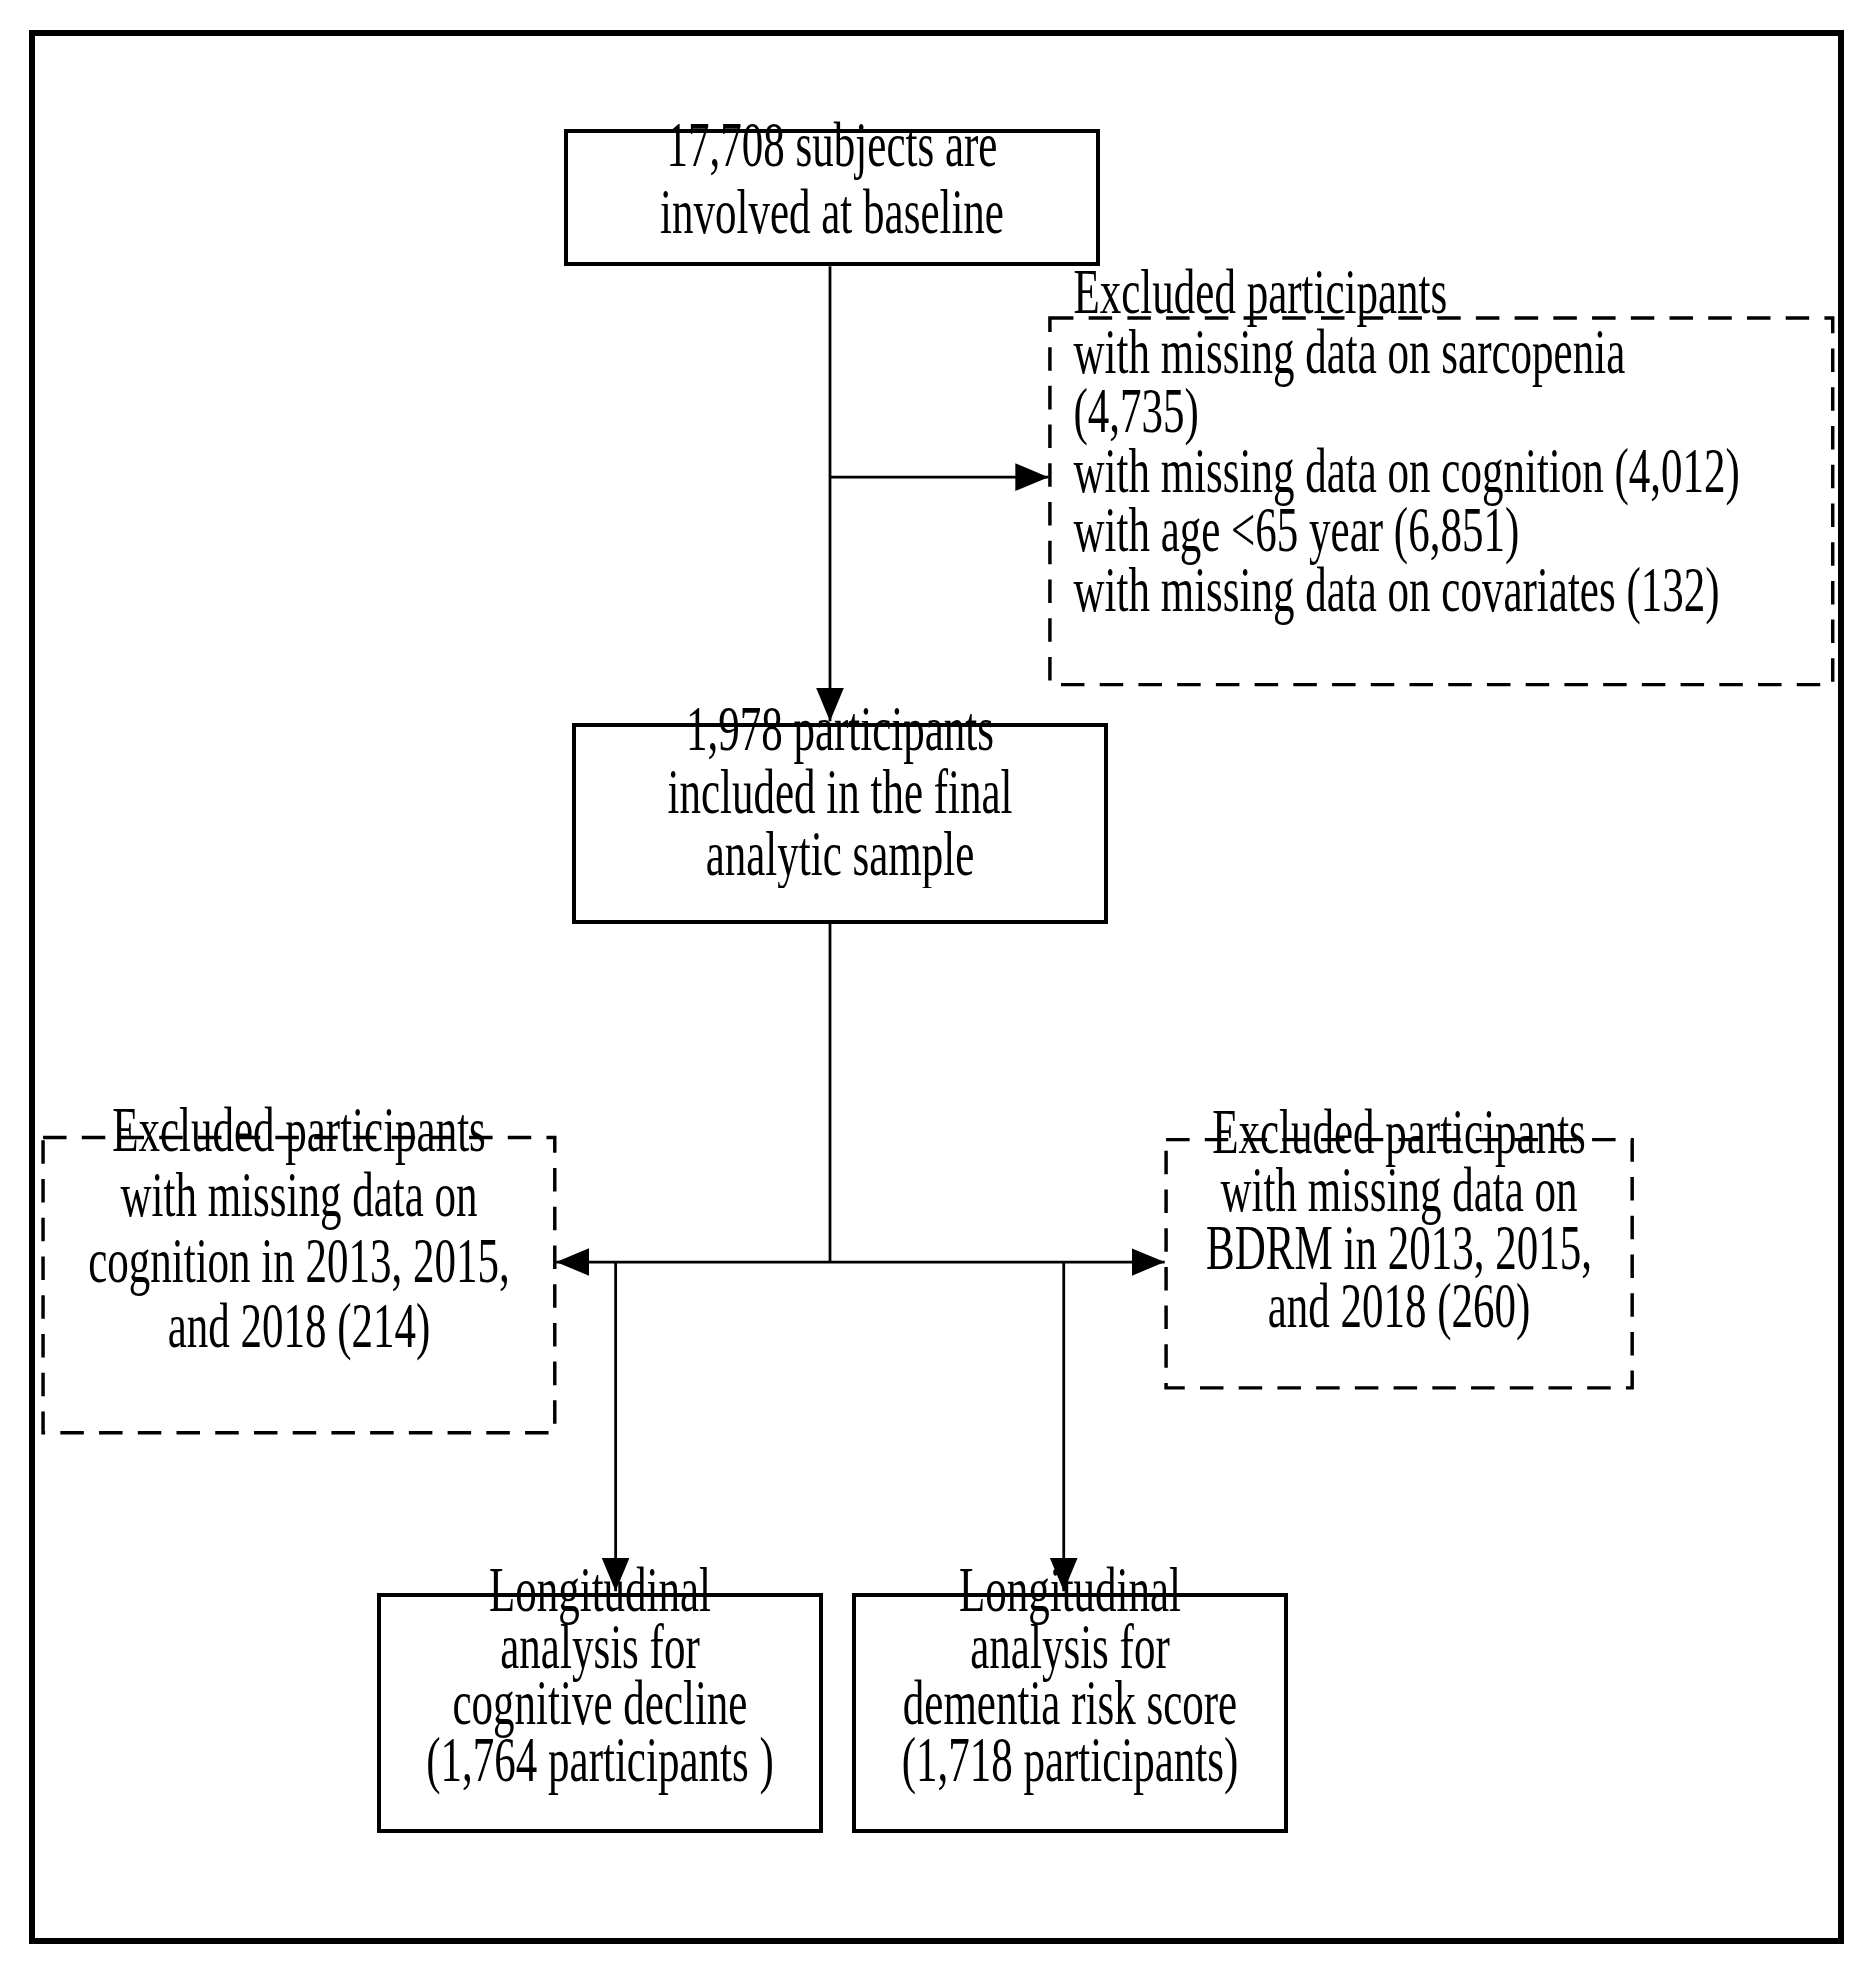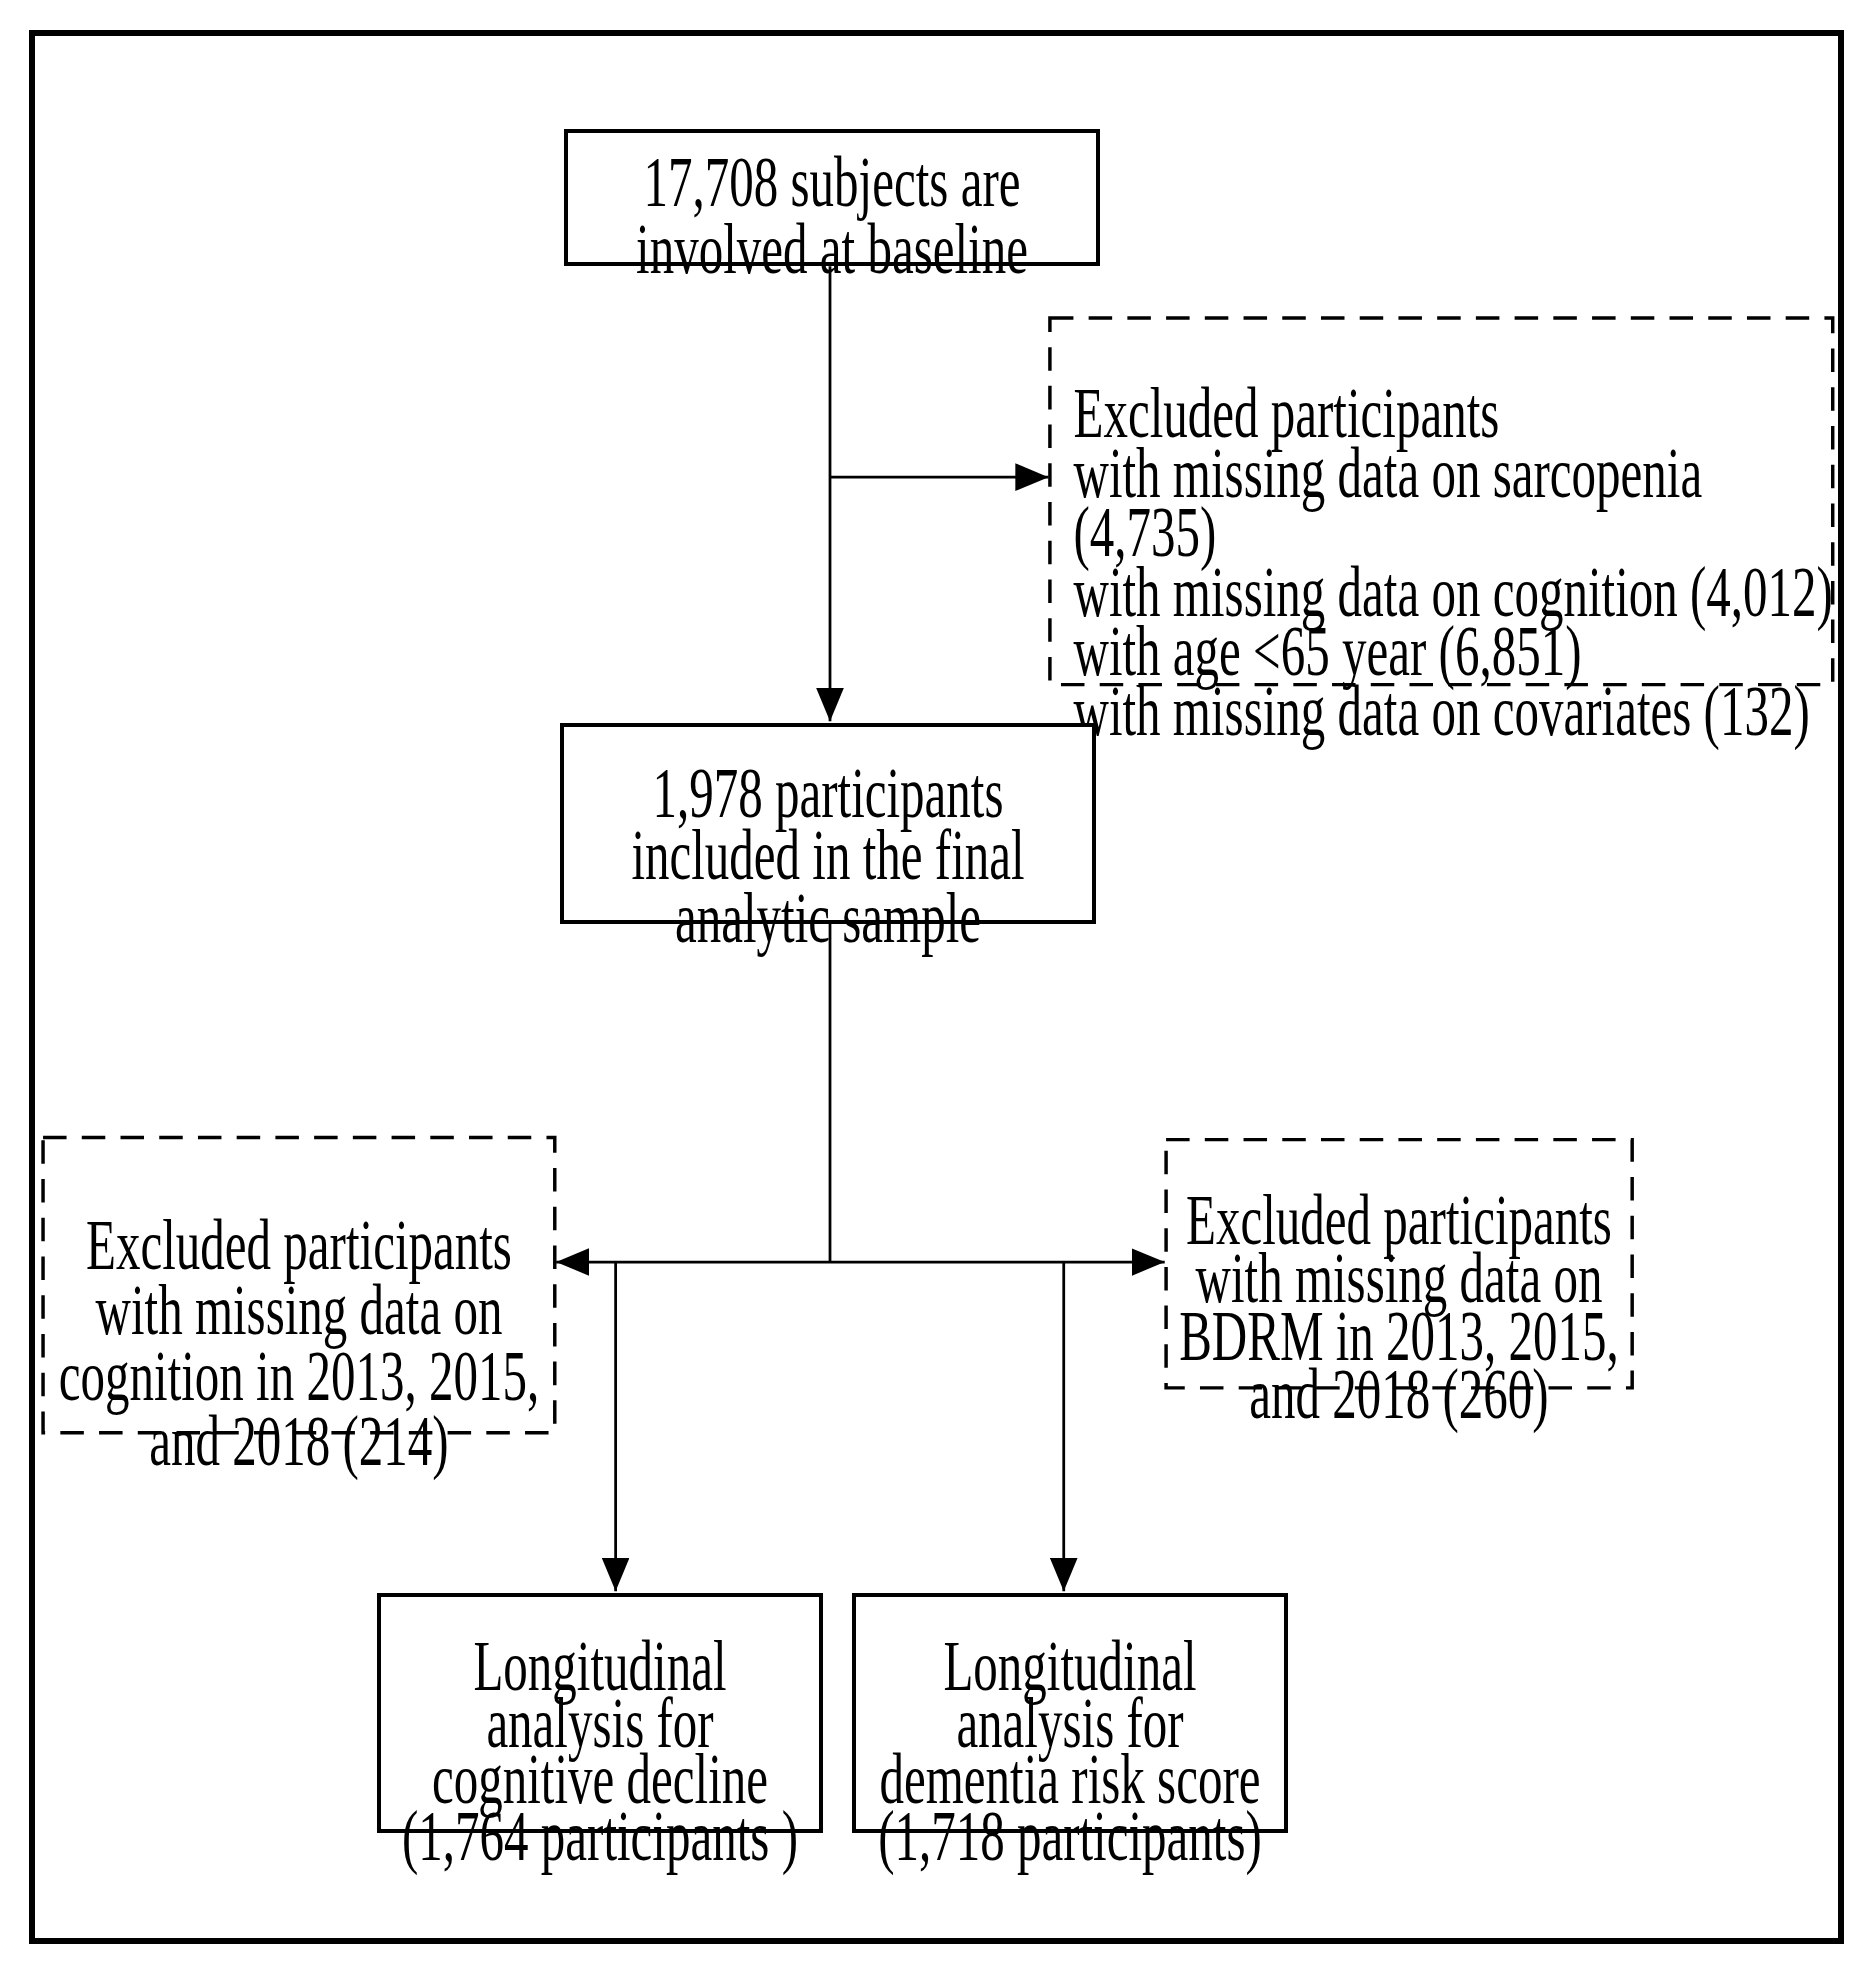--- a/index.html
+++ b/index.html
@@ -36,24 +36,24 @@
     stroke: var(--line, #000000);
     stroke-width: 5;
     stroke-dasharray: 34 22;
   }
   #arrowhead path { fill: var(--line, #000000); }
 
   .box {
     position: absolute;
     box-sizing: border-box;
     display: flex;
-    align-items: flex-end;
+    align-items: flex-start;
     justify-content: center;
     background: transparent;
-    font-size: 49px;
+    font-size: 43px;
   }
   .solid {
     border: 4.1px solid var(--line, #000000);
     background: #ffffff;
   }
   .txt {
     transform: scaleY(1.45);
     transform-origin: 50% 50%;
     text-align: center;
     width: 100%;
@@ -67,21 +67,21 @@
 
   .lh66 .ln { line-height: 46px; }
   .lh62 .ln { line-height: 43px; }
   .lh59 .ln { line-height: 41px; }
   .lh65 .ln { line-height: 45px; }
   .lh58 .ln { line-height: 40px; }
   .lh56 .ln { line-height: 39px; }
 
   .b-baseline        { left: 564px;  top: 129px;  width: 536px;  height: 137px; }
   .b-excl-baseline   { left: 1050px; top: 318px;  width: 783px; height: 367px; }
-  .b-analytic        { left: 560px;  top: 723px; width: 536px;  height: 201px; }
+  .b-analytic        { left: 572px;  top: 723px; width: 536px;  height: 201px; }
   .b-excl-left       { left: 43px;   top: 1138px; width: 512px;  height: 295px; }
   .b-excl-right      { left: 1166px; top: 1140px; width: 466px;  height: 248px; }
   .b-long-left       { left: 377px;  top: 1593px; width: 446px;  height: 240px; }
   .b-long-right      { left: 852px; top: 1593px; width: 436px;  height: 240px; }
 </style>
 </head>
 <body>
 
 <div class="canvas">
 

